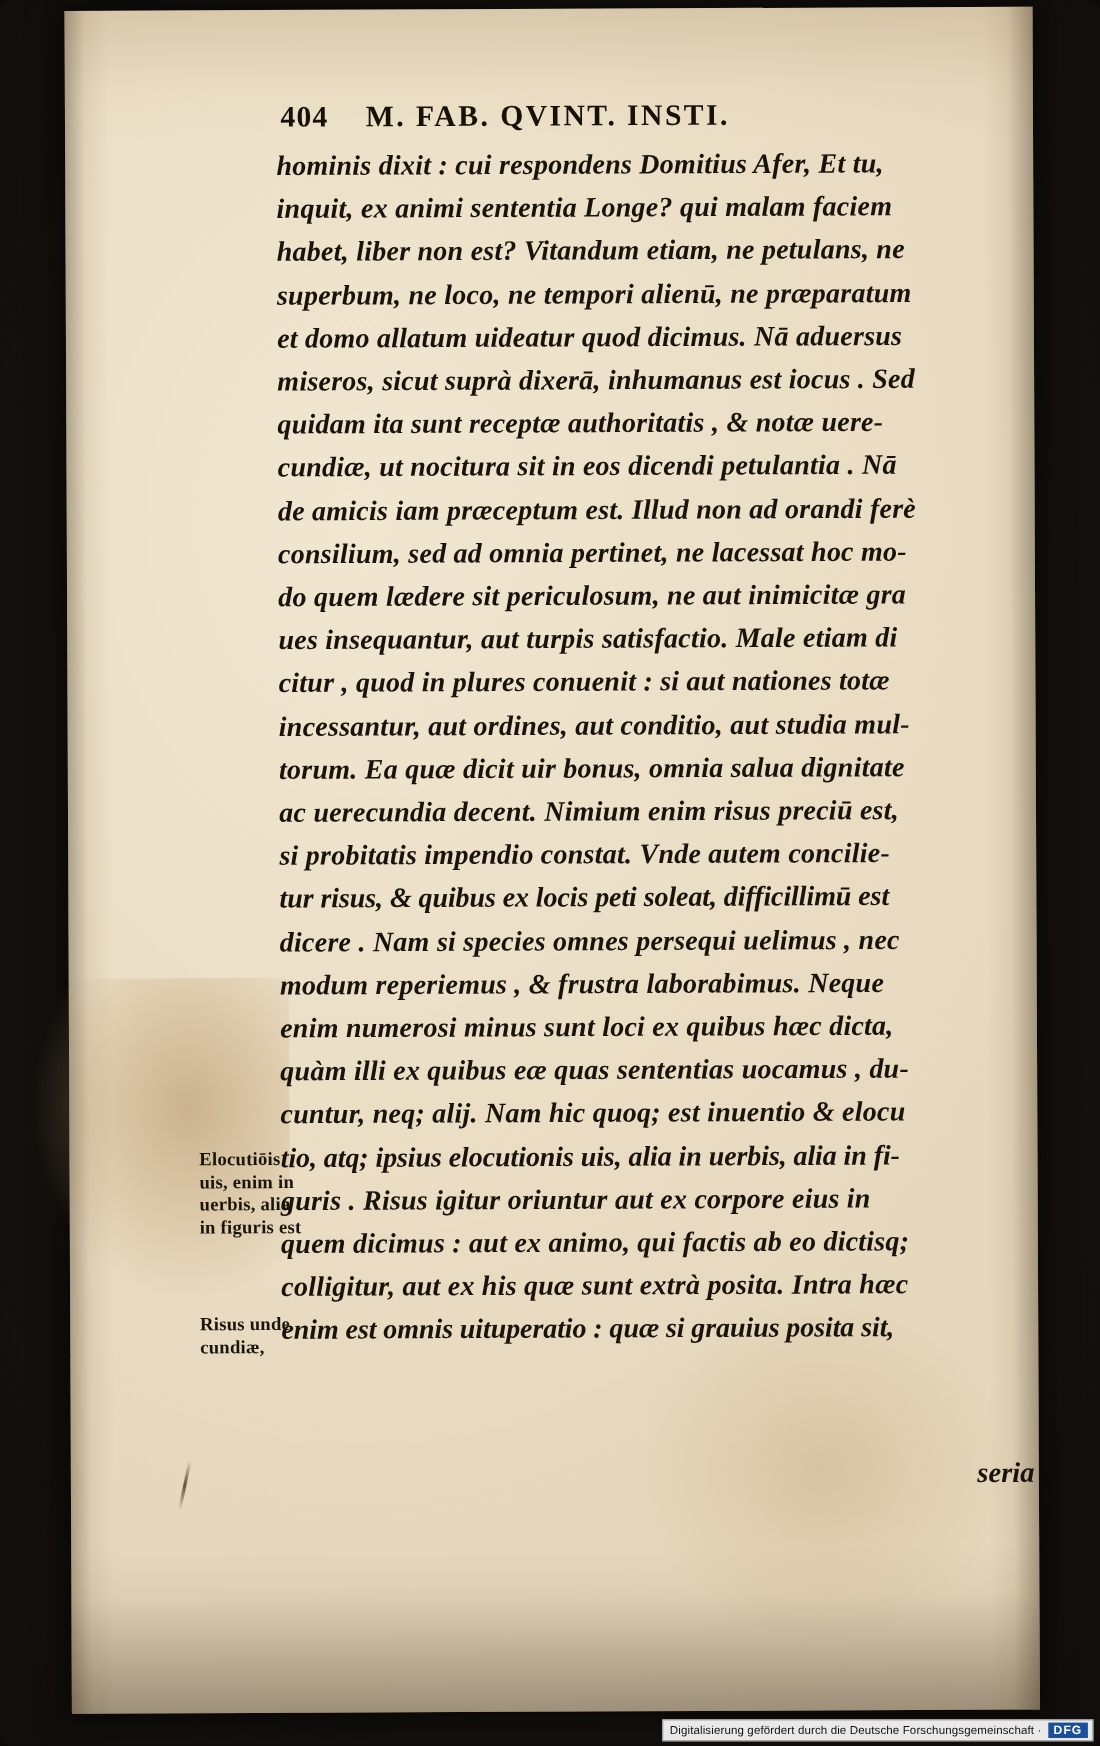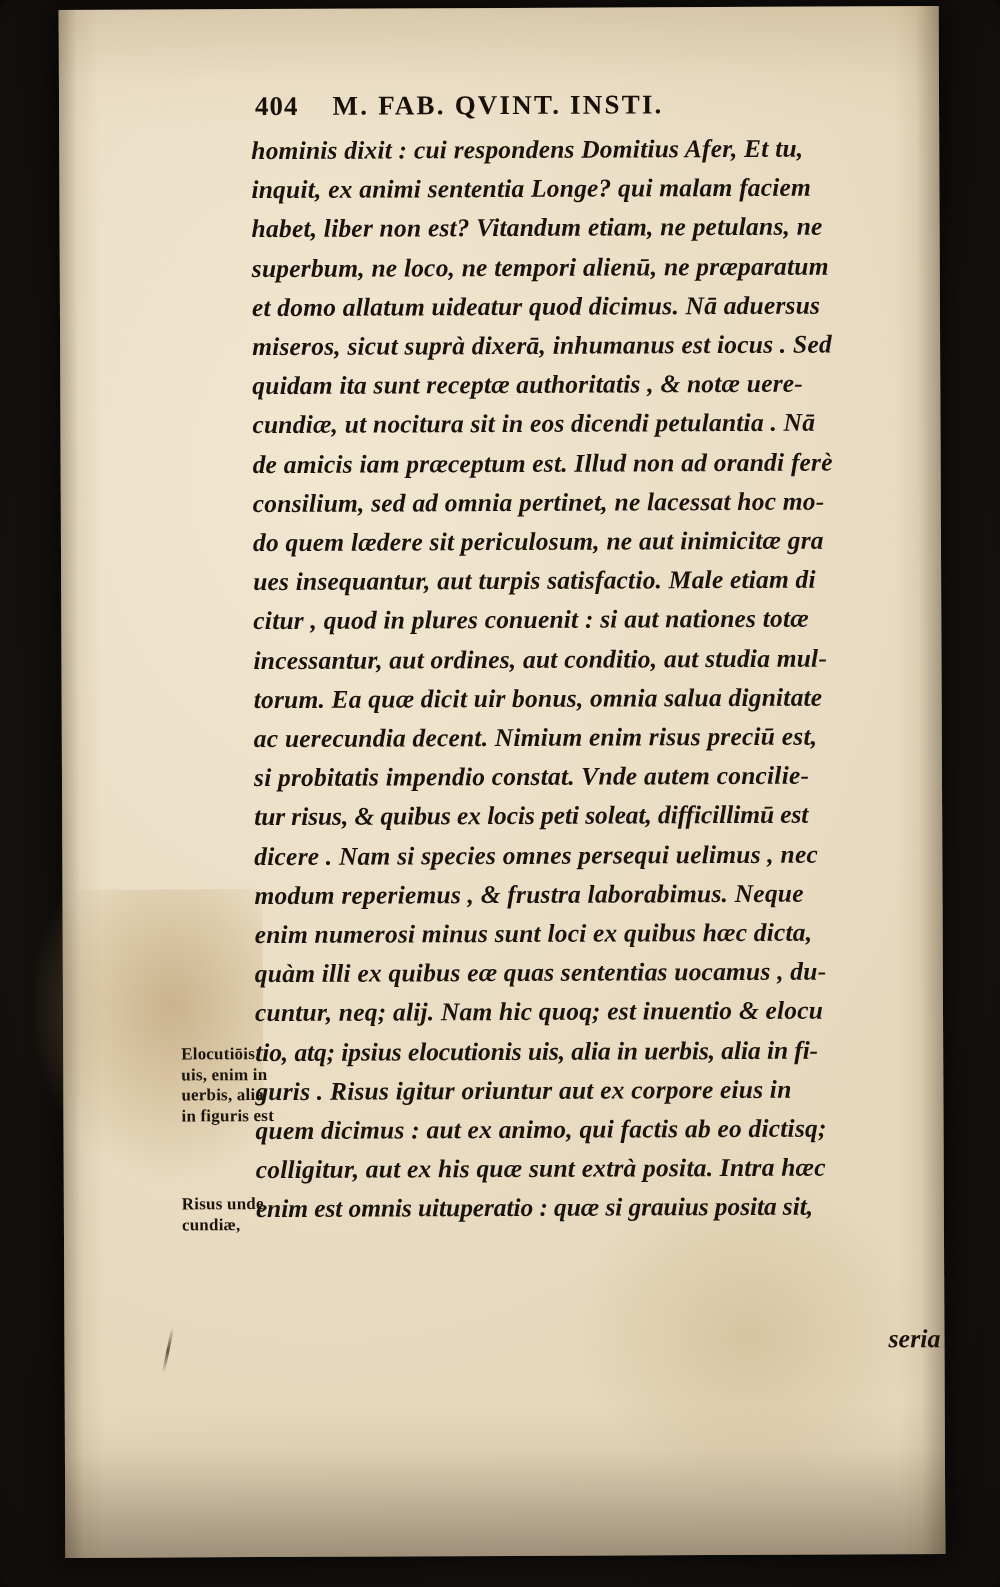--- a/index.html
+++ b/index.html
@@ -245,14 +245,18 @@
       </div>
 
       <div class="marginalia" id="note-risus">
         <div class="mline">Risus unde</div>
         <div class="mline">cundiæ,</div>
       </div>
 
     </div>
   </div>
 
+  <div id="credit">
+    <span class="txt">Digitalisierung gefördert durch die Deutsche Forschungsgemeinschaft ·</span>
+    <span class="dfg">DFG</span>
+  </div>
 
 </div>
 
 </body></html>

